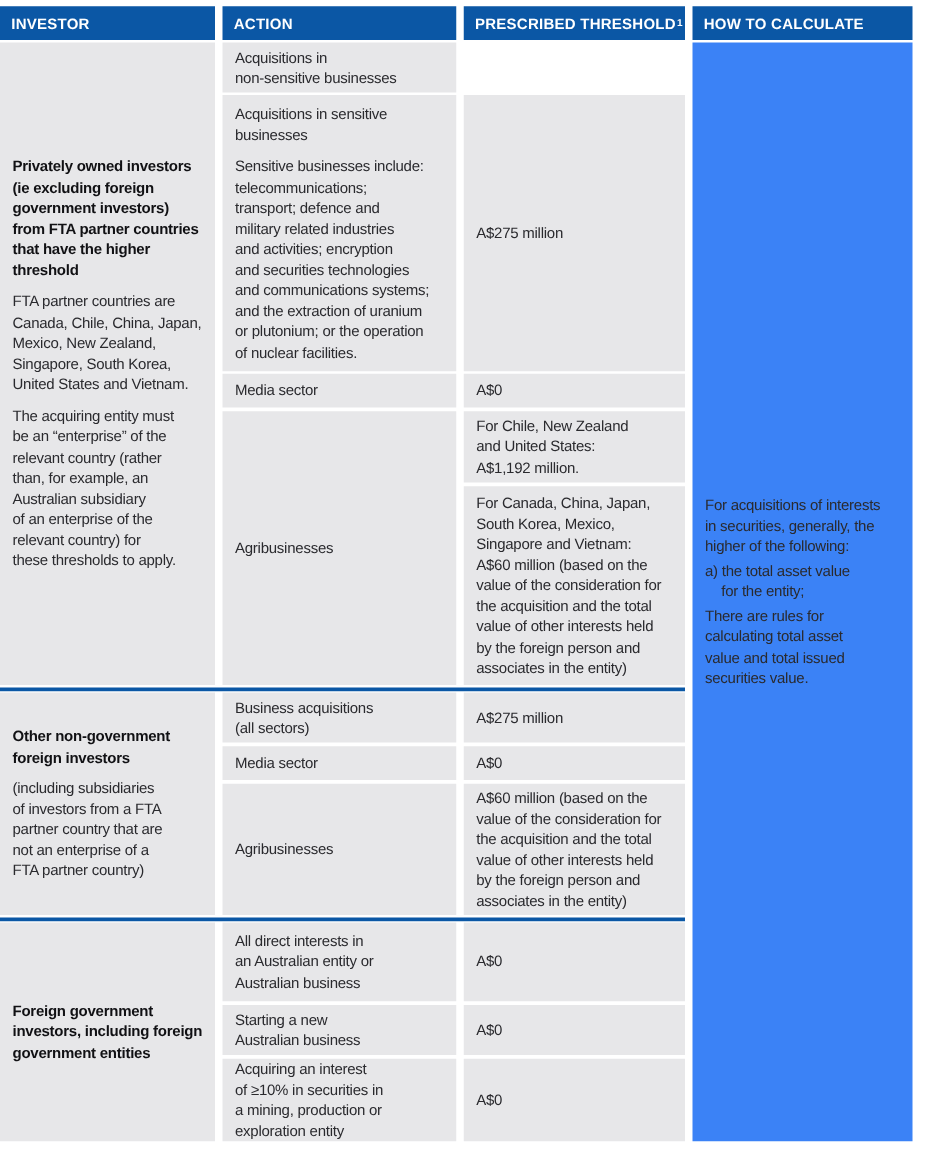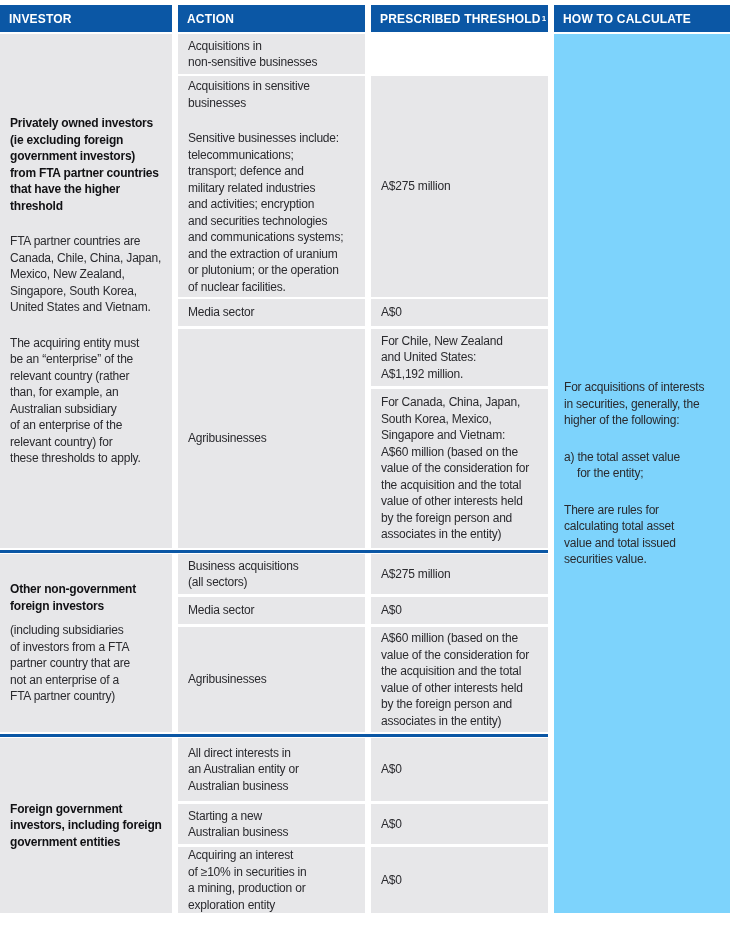--- a/index.html
+++ b/index.html
@@ -44,37 +44,37 @@
     font-size: 12px;
     line-height: 16.5px;
     letter-spacing: -0.2px;
     display: flex;
     flex-direction: column;
     justify-content: center;
     padding: 2px 4px 2px 10px;
     overflow: hidden;
   }
   .cell p { white-space: pre-line; }
-  .cell p + p { margin-top: 19px; }
+  .cell p + p { margin-top: 9px; }
   .bold { font-weight: bold; color: #111114; }
   .investor { grid-column: 1; }
   .action   { grid-column: 3; }
   .thresh   { grid-column: 5; }
   .calc {
     grid-column: 7;
     grid-row: 1 / 22;
-    background: #7dd3fc;
+    background: #3b82f6;
     padding-right: 8px;
   }
   .hang {
     white-space: pre-line;
     padding-left: 13px;
     text-indent: -13px;
   }
-  .calc .hang + .hang, .calc p + .hang, .calc .hang + p { margin-top: 20px; }
+  .calc .hang + .hang, .calc p + .hang, .calc .hang + p { margin-top: 3px; }
   .divider {
     grid-column: 1 / 6;
     background: #0b57a5;
     height: 3px;
     align-self: center;
   }
 </style>
 </head>
 <body>
 

